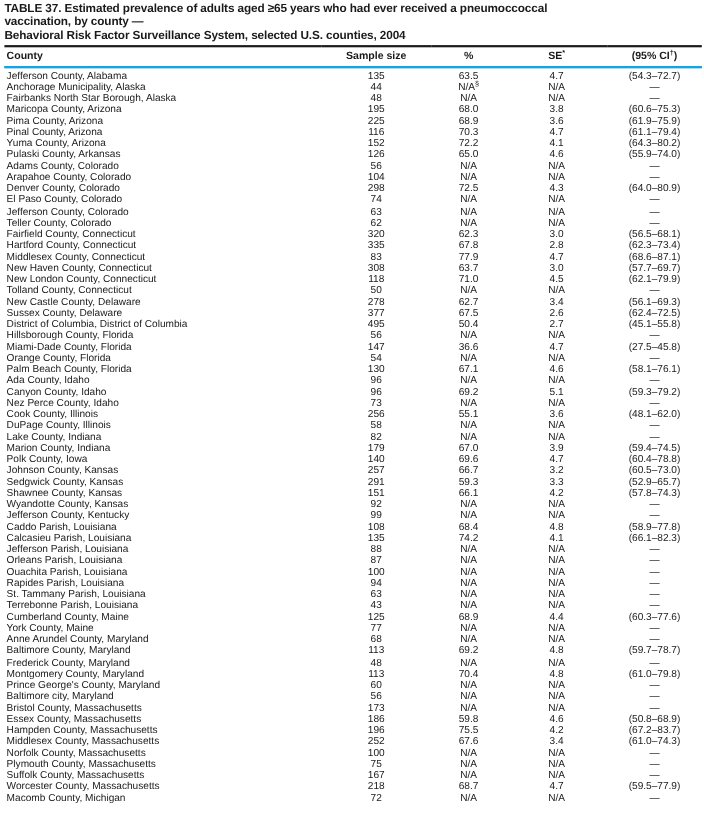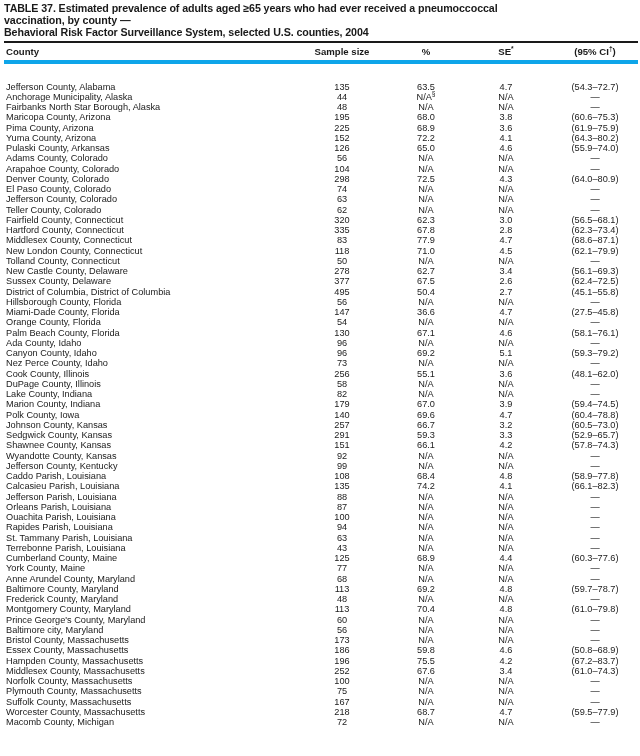--- a/index.html
+++ b/index.html
@@ -35,25 +35,25 @@
   col.c-pct    { width: 68px;  }
   col.c-se     { width: 92px;  }
   col.c-ci     { width: 86px;  }
   thead th {
     font-weight: 700;
     font-size: 9.6px;
     line-height: 11px;
     text-align: center;
     vertical-align: bottom;
     padding: 3px 0 3px 0;
-    border-bottom: 4px solid #0ea5e9;
+    border-bottom: 2px solid #0ea5e9;
     white-space: nowrap;
   }
   thead th.left { text-align: left; padding-left: 2px; }
-  tbody tr:first-child td { padding-top: 18px; }
+  tbody tr:first-child td { padding-top: 2px; }
   tbody td {
     font-size: 9.2px;
     line-height: 10.25px;
     padding: 0;
     white-space: nowrap;
     vertical-align: top;
     text-align: center;
   }
   tbody td.left {
     text-align: left;
@@ -120,20 +120,27 @@
           <td>(60.6–75.3)</td>
         </tr>
         <tr>
           <td class="left">Pima County, Arizona</td>
           <td>225</td>
           <td>68.9</td>
           <td>3.6</td>
           <td>(61.9–75.9)</td>
         </tr>
         <tr>
+          <td class="left">Pinal County, Arizona</td>
+          <td>116</td>
+          <td>70.3</td>
+          <td>4.7</td>
+          <td>(61.1–79.4)</td>
+        </tr>
+        <tr>
           <td class="left">Yuma County, Arizona</td>
           <td>152</td>
           <td>72.2</td>
           <td>4.1</td>
           <td>(64.3–80.2)</td>
         </tr>
         <tr>
           <td class="left">Pulaski County, Arkansas</td>
           <td>126</td>
           <td>65.0</td>
@@ -197,20 +204,27 @@
           <td>(62.3–73.4)</td>
         </tr>
         <tr>
           <td class="left">Middlesex County, Connecticut</td>
           <td>83</td>
           <td>77.9</td>
           <td>4.7</td>
           <td>(68.6–87.1)</td>
         </tr>
         <tr>
+          <td class="left">New Haven County, Connecticut</td>
+          <td>308</td>
+          <td>63.7</td>
+          <td>3.0</td>
+          <td>(57.7–69.7)</td>
+        </tr>
+        <tr>
           <td class="left">New London County, Connecticut</td>
           <td>118</td>
           <td>71.0</td>
           <td>4.5</td>
           <td>(62.1–79.9)</td>
         </tr>
         <tr>
           <td class="left">Tolland County, Connecticut</td>
           <td>50</td>
           <td>N/A</td>

